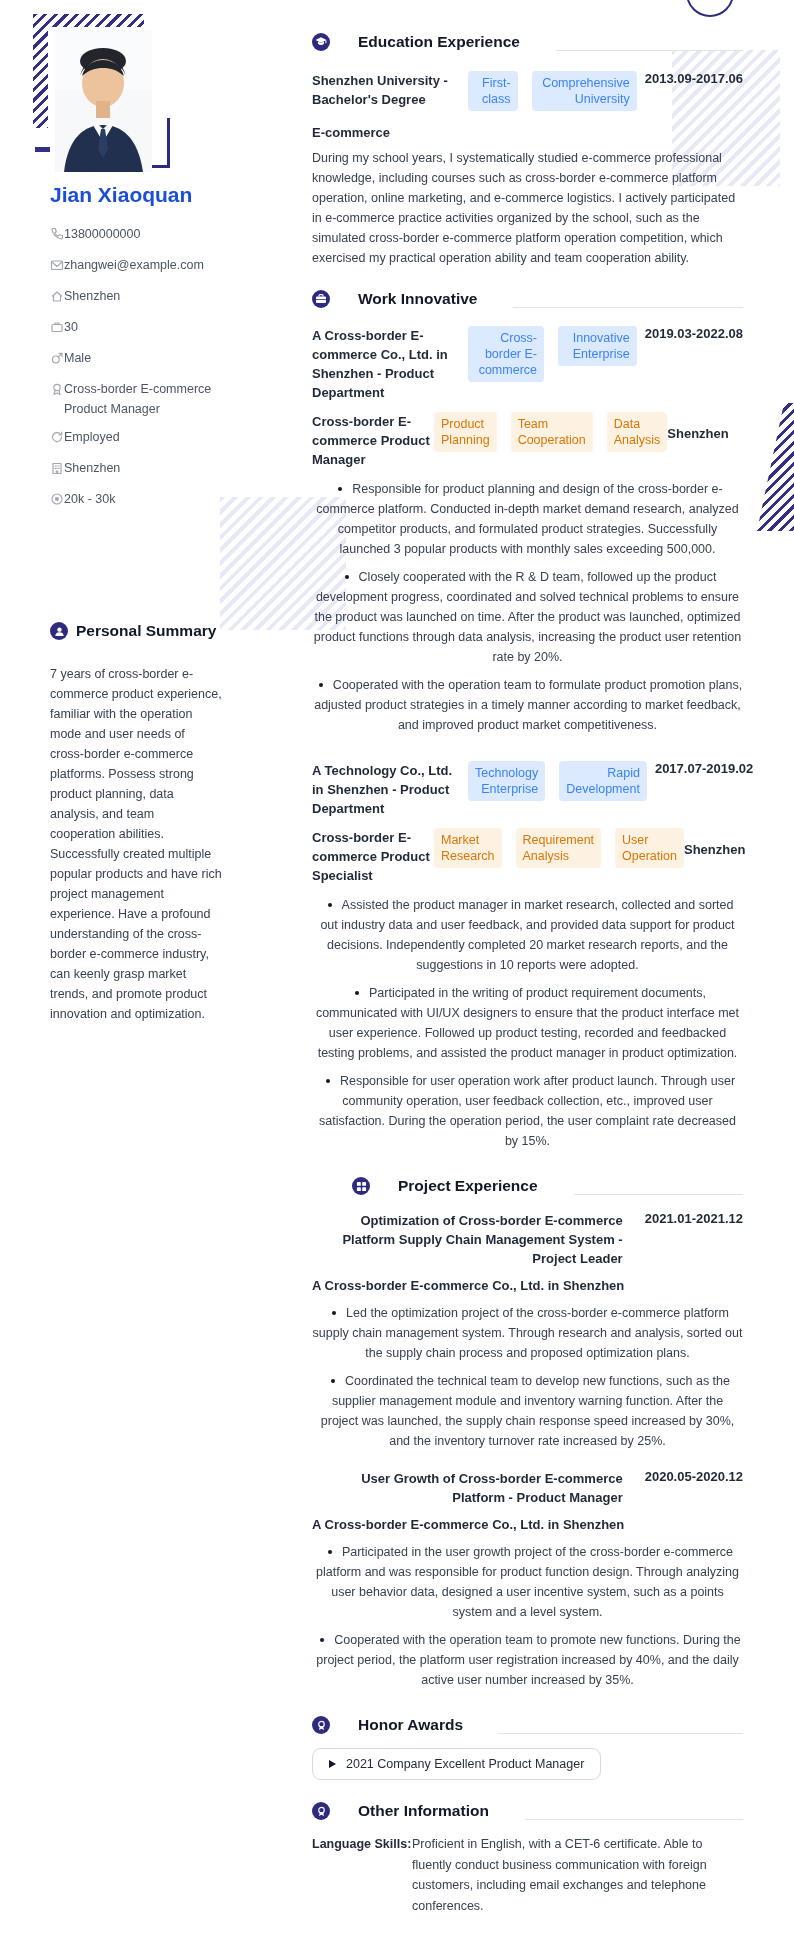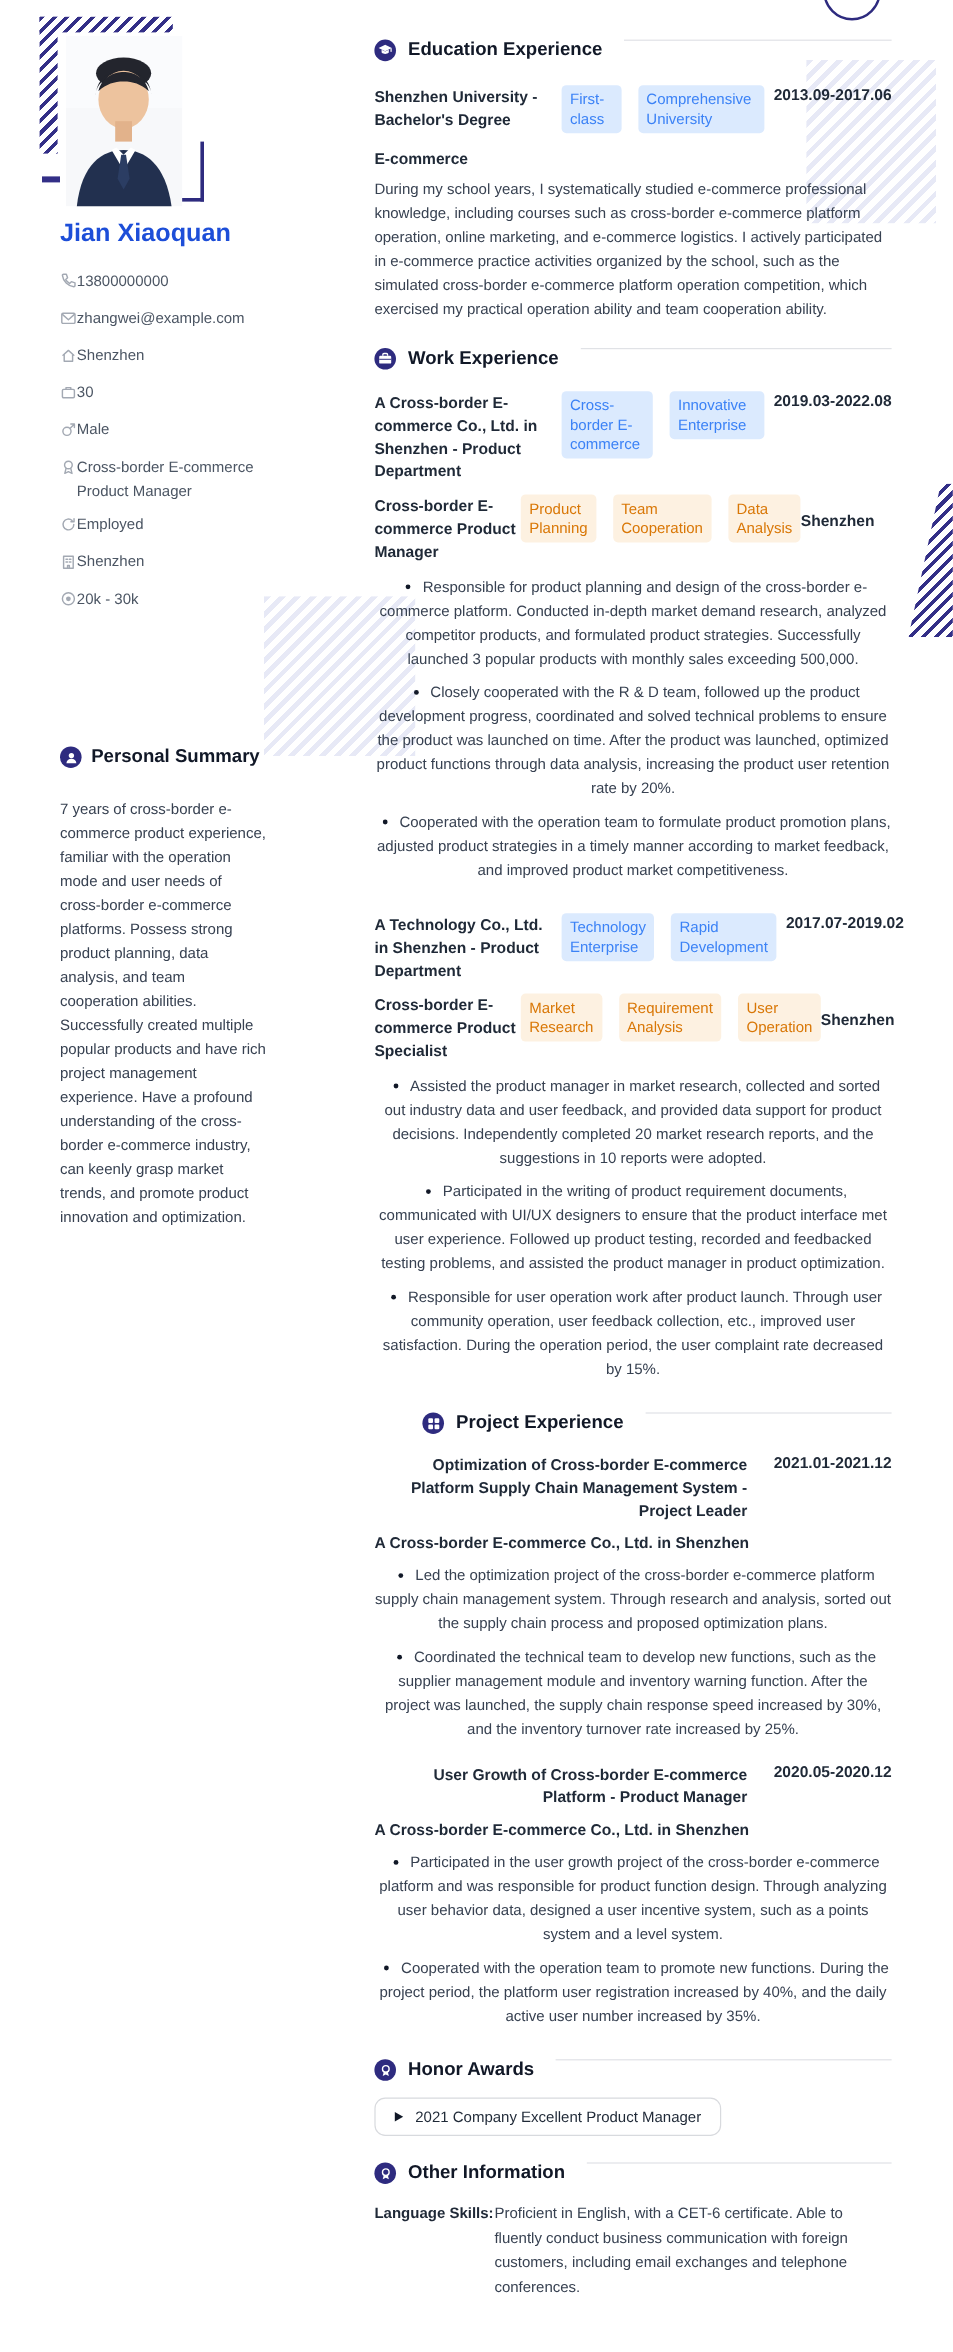--- a/index.html
+++ b/index.html
@@ -29,29 +29,29 @@
   .contact svg{flex:none;margin-top:3px;}
   #summary{position:absolute;left:50px;top:622px;width:172px;}
   .side-header{display:flex;align-items:center;gap:8px;}
   .side-header .rule{flex:1;height:1px;background:#e3e4e8;margin-left:4px;}
   .side-title{font-size:15.5px;font-weight:700;color:#111827;white-space:nowrap;}
   #summary-text{margin-top:24px;font-size:12.5px;line-height:20px;color:#374151;}
   
   .sec-icon{width:18px;height:18px;border-radius:50%;background:#2e2b7f;display:flex;align-items:center;justify-content:center;flex:none;}
   
   #main{position:absolute;left:312px;top:0;width:431px;}
-  .section-header{display:flex;align-items:flex-start;gap:10px;height:18px;}
+  .section-header{display:flex;align-items:flex-end;gap:28px;height:18px;}
   .section-title{font-size:15.5px;font-weight:700;color:#111827;white-space:nowrap;}
   .section-header .rule{flex:1;height:1px;background:#e0e2e6;margin-left:8px;}
   .entry{display:flex;align-items:flex-start;}
   .entry-title{width:152px;flex:none;font-weight:700;font-size:13px;line-height:19px;color:#1f2937;}
   .role-title{width:118px;flex:none;font-weight:700;font-size:13px;line-height:19px;color:#1f2937;}
   .tags{display:flex;gap:14px;margin-left:4px;align-items:flex-start;flex-wrap:nowrap;}
   .tag{border-radius:4px;padding:4px 7px;font-size:12.5px;line-height:16px;}
-  .tag.blue{background:#dbeafe;color:#3b82f6;}
+  .tag.blue{background:#dbeafe;color:#3b82f6;text-align:right;}
   .tag.orange{background:#fdf1e1;color:#d97706;}
   .date{margin-left:auto;font-weight:700;font-size:13px;color:#1f2937;white-space:nowrap;padding-left:8px;}
   .location{margin-left:auto;font-weight:700;font-size:13px;color:#1f2937;white-space:nowrap;padding-right:24px;padding-top:14px;}
   .major{margin-top:14px;font-weight:700;font-size:13px;color:#1f2937;}
   .para{margin-top:8px;font-size:12.5px;line-height:20px;color:#374151;}
   .bullet{font-size:12.5px;line-height:20px;color:#374151;margin-top:8px;text-align:center;}
   .bullet.first{margin-top:10px;}
   .dot{display:inline-block;width:4px;height:4px;border-radius:50%;background:#111827;margin:0 10px 2px 6px;vertical-align:middle;}
   .proj-head{display:flex;align-items:flex-start;}
   .proj-name{flex:1;font-weight:700;font-size:13px;line-height:19px;color:#1f2937;padding-right:14px;text-align:right;}
@@ -210,21 +210,21 @@
 
   
   <div class="section-header mt-work">
     <span class="sec-icon">
         <svg width="12" height="12" viewBox="0 0 12 12">
           <path d="M4,3.5 V2.6 a1,1 0 0 1 1,-1 h2 a1,1 0 0 1 1,1 V3.5" fill="none" stroke="#ffffff" stroke-width="1.1"></path>
           <rect x="1" y="3.5" width="10" height="6.5" rx="1" fill="#ffffff"></rect>
           <rect x="1" y="6" width="10" height="0.8" fill="#2e2b7f"></rect>
         </svg>
       </span>
-    <span class="section-title">Work Experience</span>
+    <span class="section-title">Work Innovative</span>
     <span class="rule"></span>
   </div>
 
   
   <div class="entry mt-job">
     <div class="entry-title">A Cross-border E-commerce Co., Ltd. in Shenzhen - Product Department</div>
     <div class="tags">
       <span class="tag blue" style="max-width:62px">Cross-border E-commerce</span>
       <span class="tag blue" style="max-width:66px">Innovative Enterprise</span>
     </div>

